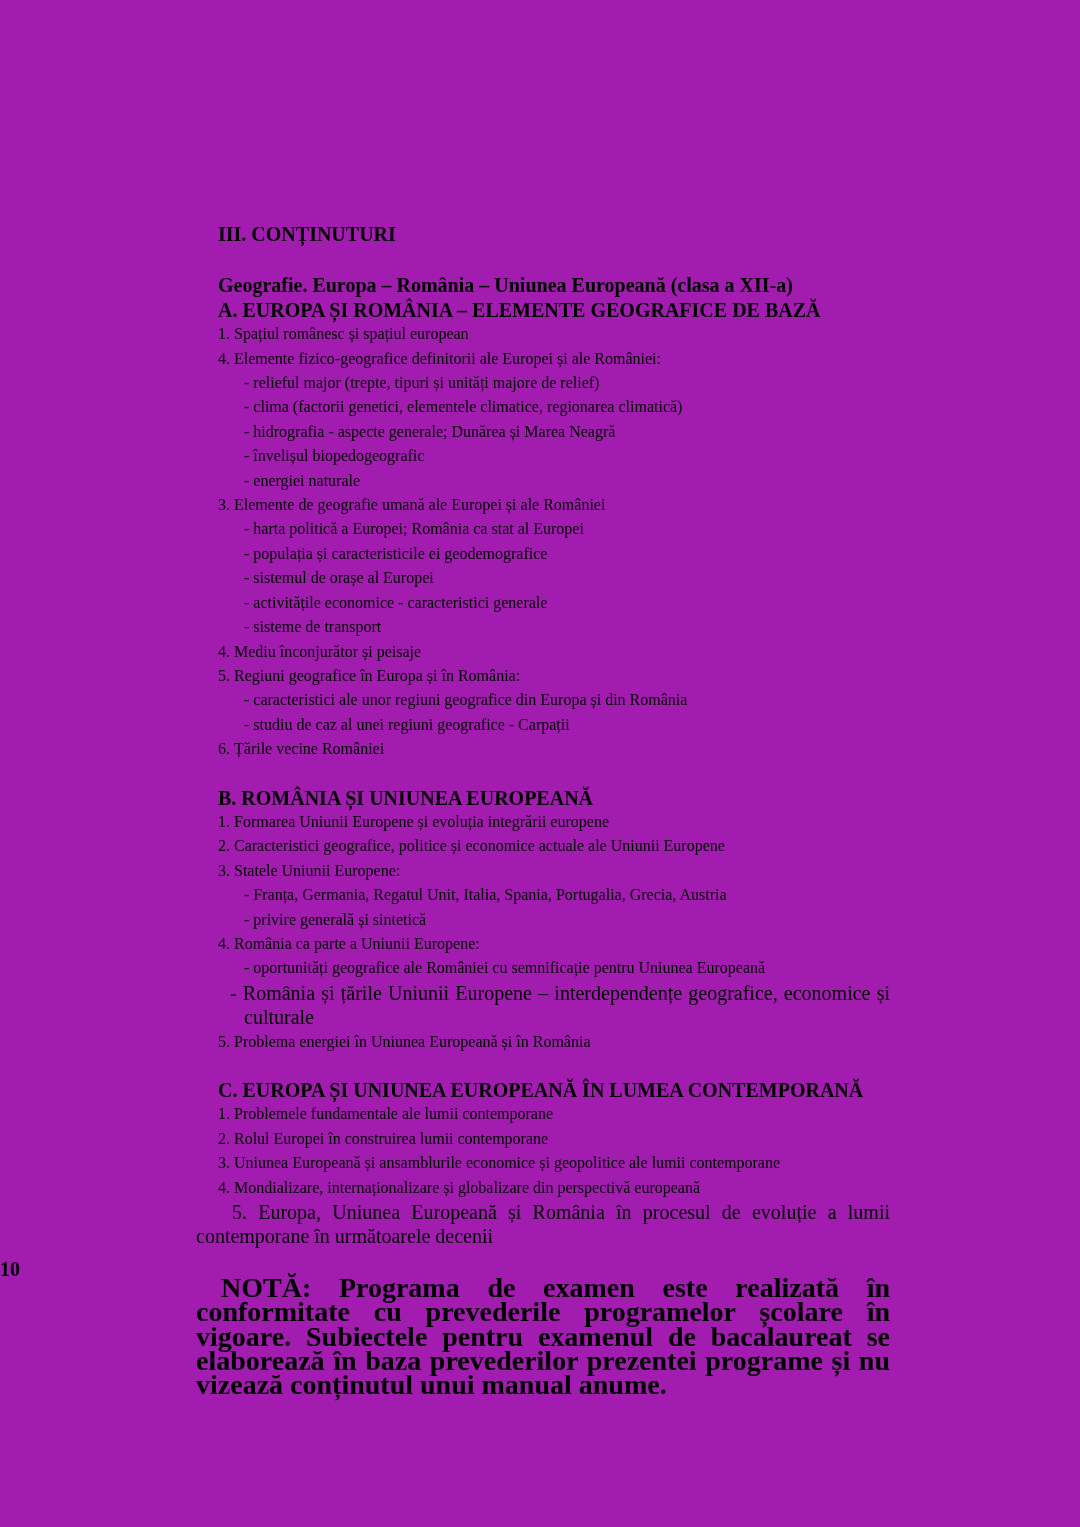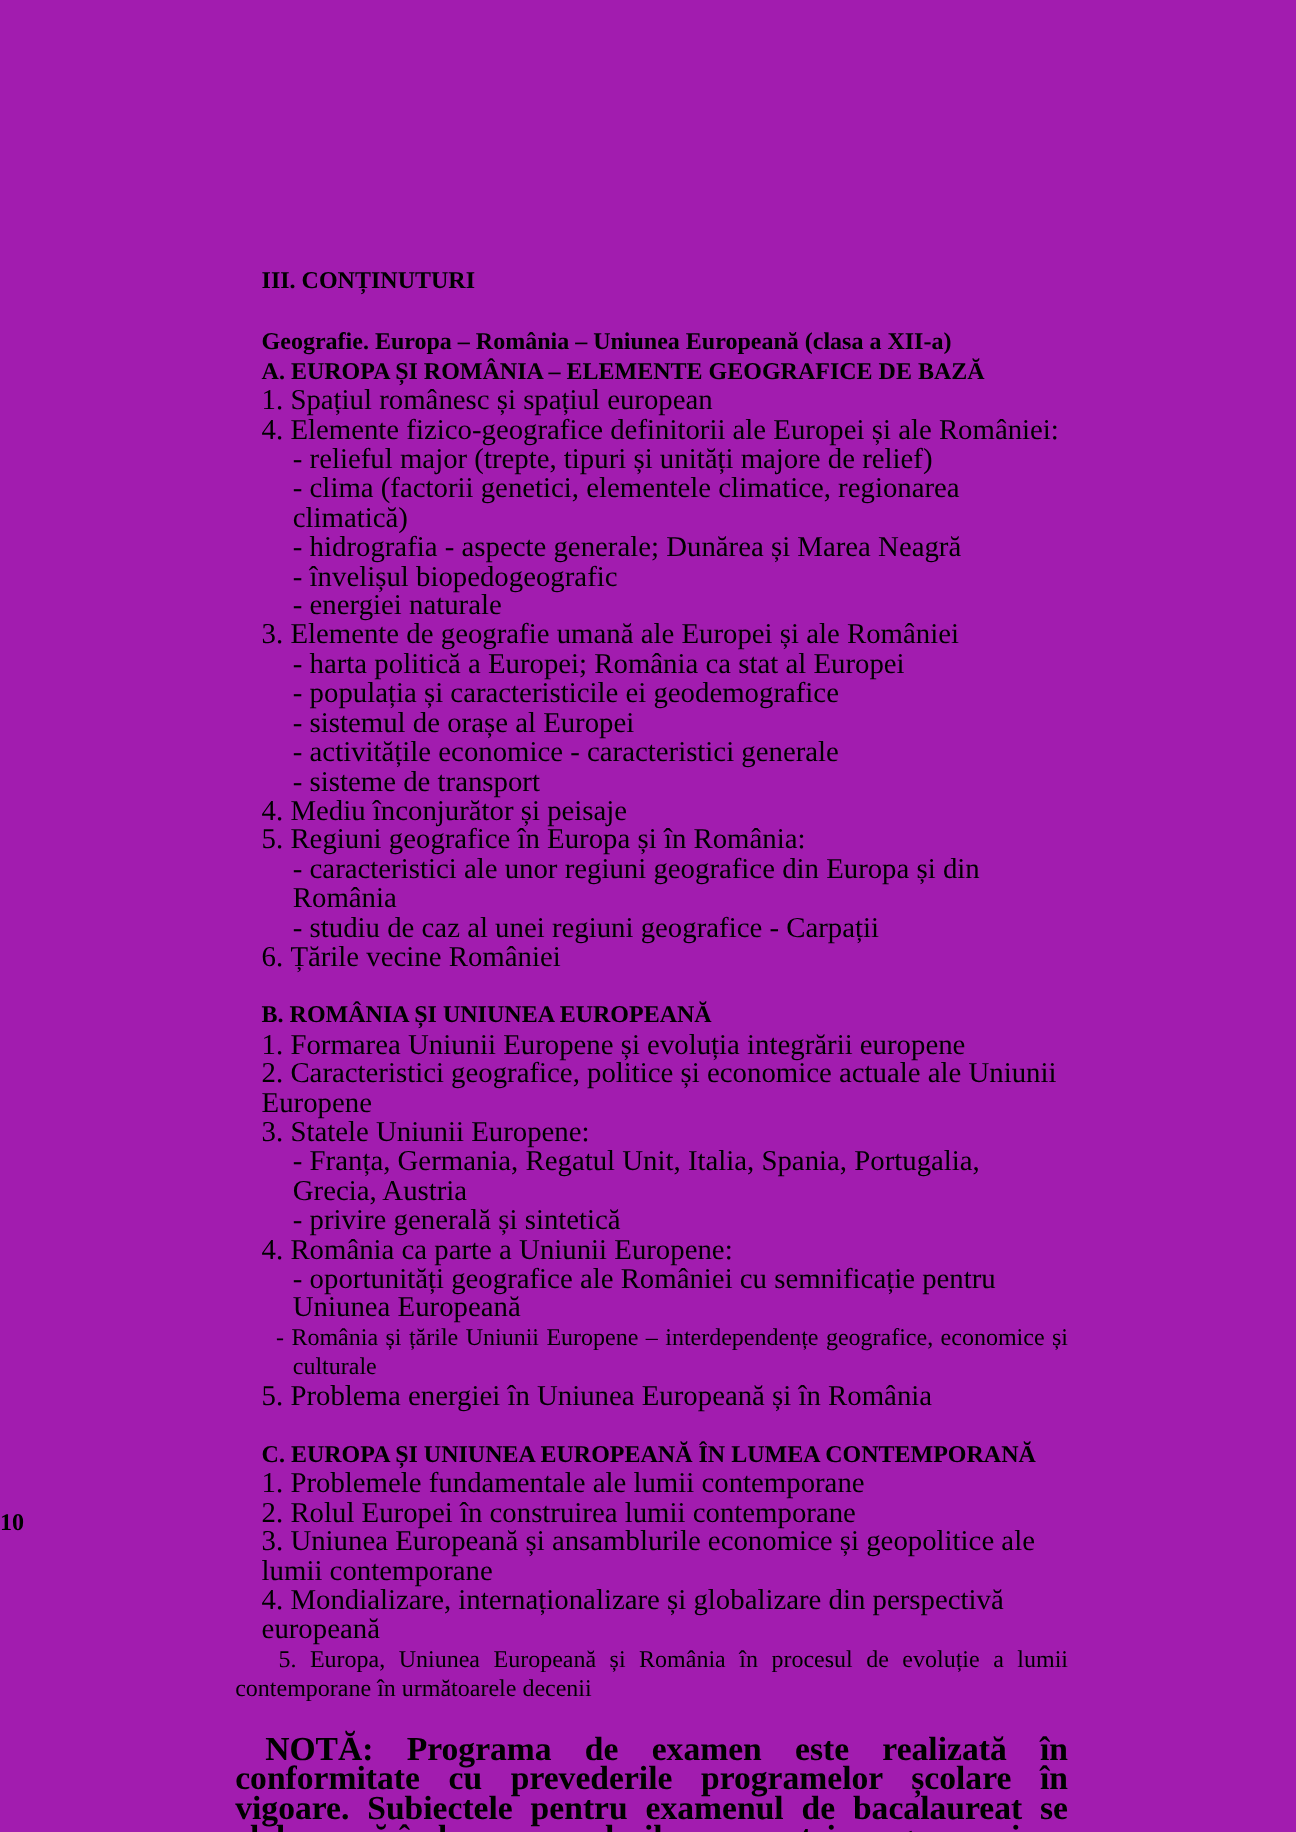--- a/index.html
+++ b/index.html
@@ -43,26 +43,26 @@
     line-height: 24.4px;
     white-space: nowrap;
   }
 
   .list {
     margin: 0;
     padding: 0;
     list-style: none;
   }
   .item {
-    font-size: 24px;
+    font-size: 16px;
     line-height: 24.4px;
     padding-left: 22px;
   }
   .sub {
-    font-size: 24px;
+    font-size: 16px;
     line-height: 24.4px;
     padding-left: 48px;
   }
   .sub-justify {
     font-size: 20px;
     line-height: 24.4px;
     padding-left: 48px;
     text-indent: -14px;
     text-align: justify;
     text-justify: inter-word;

